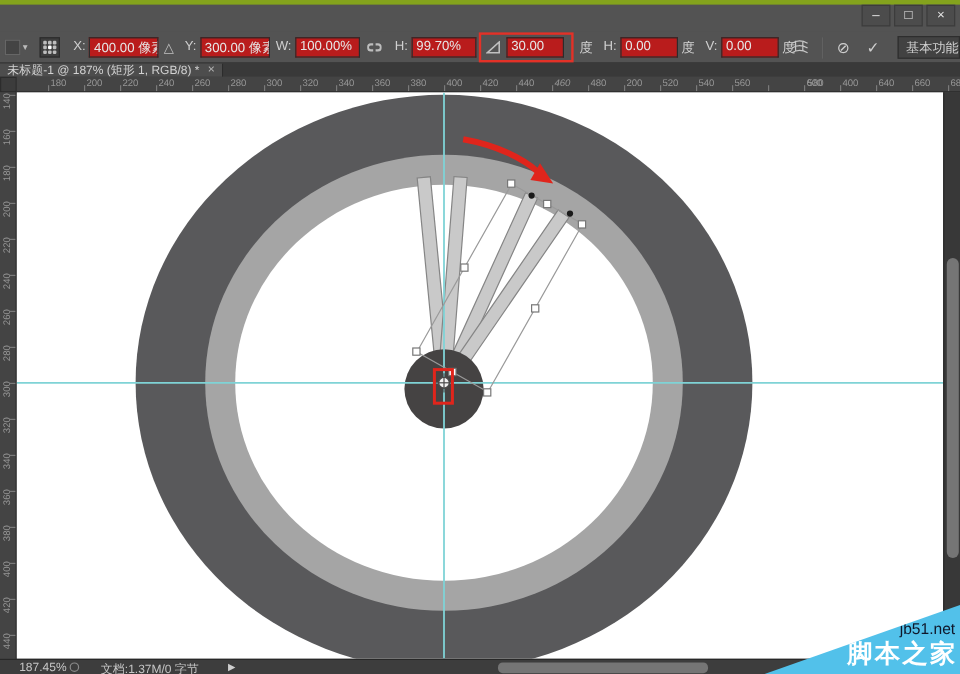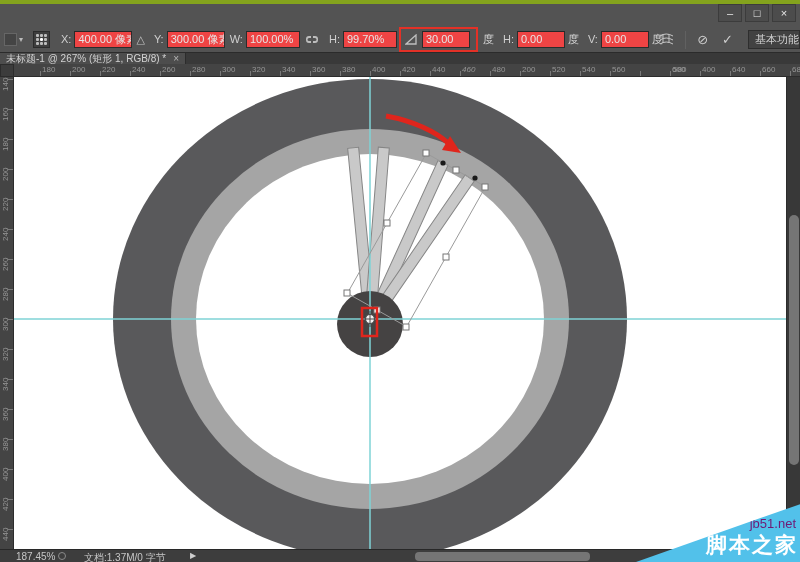--- a/index.html
+++ b/index.html
@@ -23,21 +23,21 @@
   #optionsbar { position:absolute; left:0; top:26px; width:800px; height:27px; background:#535353;
     border-bottom:1px solid #2b2b2b; display:flex; align-items:center; color:#d4d4d4; font-size:11px; }
   #tool-icon { width:13px; height:13px; margin-left:4px; background:#444; border:1px solid #666; }
   #tool-caret { color:#bbb; font-size:8px; margin:0 4px 0 2px; }
   #refpoint-grid { width:17px; height:17px; margin:0 6px; display:grid;
     grid-template-columns:repeat(3,1fr); grid-template-rows:repeat(3,1fr); gap:1px;
     background:#3e3e3e; border:1px solid #2c2c2c; padding:2px; }
   #refpoint-grid i { background:#bdbdbd; border-radius:1px; }
   #refpoint-grid i.center { background:#fff; }
   .ob-label { margin:0 3px 0 5px; color:#cfcfcf; }
-  .ob-field { background:#ef4444; border:1px solid #2c2c2c; border-top-color:#272727; height:17px;
+  .ob-field { background:#b91c1c; border:1px solid #2c2c2c; border-top-color:#272727; height:17px;
     color:#e6e6e6; font-size:11px; padding:1px 3px; overflow:hidden; white-space:nowrap; display:flex; align-items:center; }
   .w56 { width:58px; } .w52 { width:54px; } .w46 { width:48px;text-align:center; }
   .delta-icon { color:#c0c0c0; font-size:11px; margin:0 4px; }
   #link-icon { margin:0 5px; display:flex; align-items:center; }
   #angle-box { display:flex; align-items:center; border:2px solid #e33127; padding:2px 6px 2px 4px; margin:0 2px; }
   #angle-icon { margin-right:4px; display:flex; }
   .unit { margin:0 4px 0 3px; }
   #ob-right { position:absolute; right:0; top:26px; height:27px; display:flex; align-items:center; }
   .ob-icon { color:#cfcfcf; font-size:13px; margin:0 7px; }
   .ob-sep { width:1px; height:18px; background:#404040; border-right:1px solid #616161; margin:0 4px; }
@@ -76,21 +76,21 @@
     border-top:1px solid #282828; color:#c6c6c6; font-size:10px; }
   #status-zoom { position:absolute; left:16px; top:1px; }
   #status-circle { position:absolute; left:58px; top:2px; width:8px; height:8px; border:1px solid #8a8a8a; border-radius:50%; }
   #status-doc { position:absolute; left:84px; top:1px; }
   #status-play { position:absolute; left:190px; top:1px; font-size:8px; color:#cfcfcf; }
   #hscroll-thumb { position:absolute; left:415px; top:2px; width:175px; height:9px; background:#757575; border-radius:4px; }
 
   
   #watermark { position:absolute; left:636px; top:503px; width:164px; height:59px; z-index:50;
     background:#52c1ea; clip-path:polygon(0% 100%, 100% 2%, 100% 100%); }
-  #wm-site { position:absolute; right:4px; top:13px; color:#701a75; font-size:13px; }
+  #wm-site { position:absolute; right:4px; top:13px; color:#0f172a; font-size:13px; }
   #wm-name { position:absolute; right:2px; top:28px; color:#fff; font-size:21px; font-weight:bold; letter-spacing:2px; }
 </style>
 </head>
 <body>
 
 <div id="app">
 
   <div id="green-strip"></div>
 
   <div id="titlebar">
@@ -152,21 +152,21 @@
         </svg>
     </span>
     <span class="ob-sep"></span>
     <span class="ob-icon">⊘</span>
     <span class="ob-icon">✓</span>
     <button id="workspace-btn">基本功能</button>
   </div>
 
   <div id="tabbar">
     <div id="doc-tab">
-      <span id="doc-tab-title">未标题-1 @ 267% (矩形 1, RGB/8) *</span>
+      <span id="doc-tab-title">未标题-1 @ 187% (矩形 1, RGB/8) *</span>
       <span id="tab-close">×</span>
     </div>
   </div>
 
   <div id="ruler-corner"></div>
   <div id="hruler">
       <span class="hlab" style="left: 26px;">180</span>
       <i class="htick" style="left: 26px;"></i>
       <span class="hlab" style="left: 56px;">200</span>
       <i class="htick" style="left: 56px;"></i>

